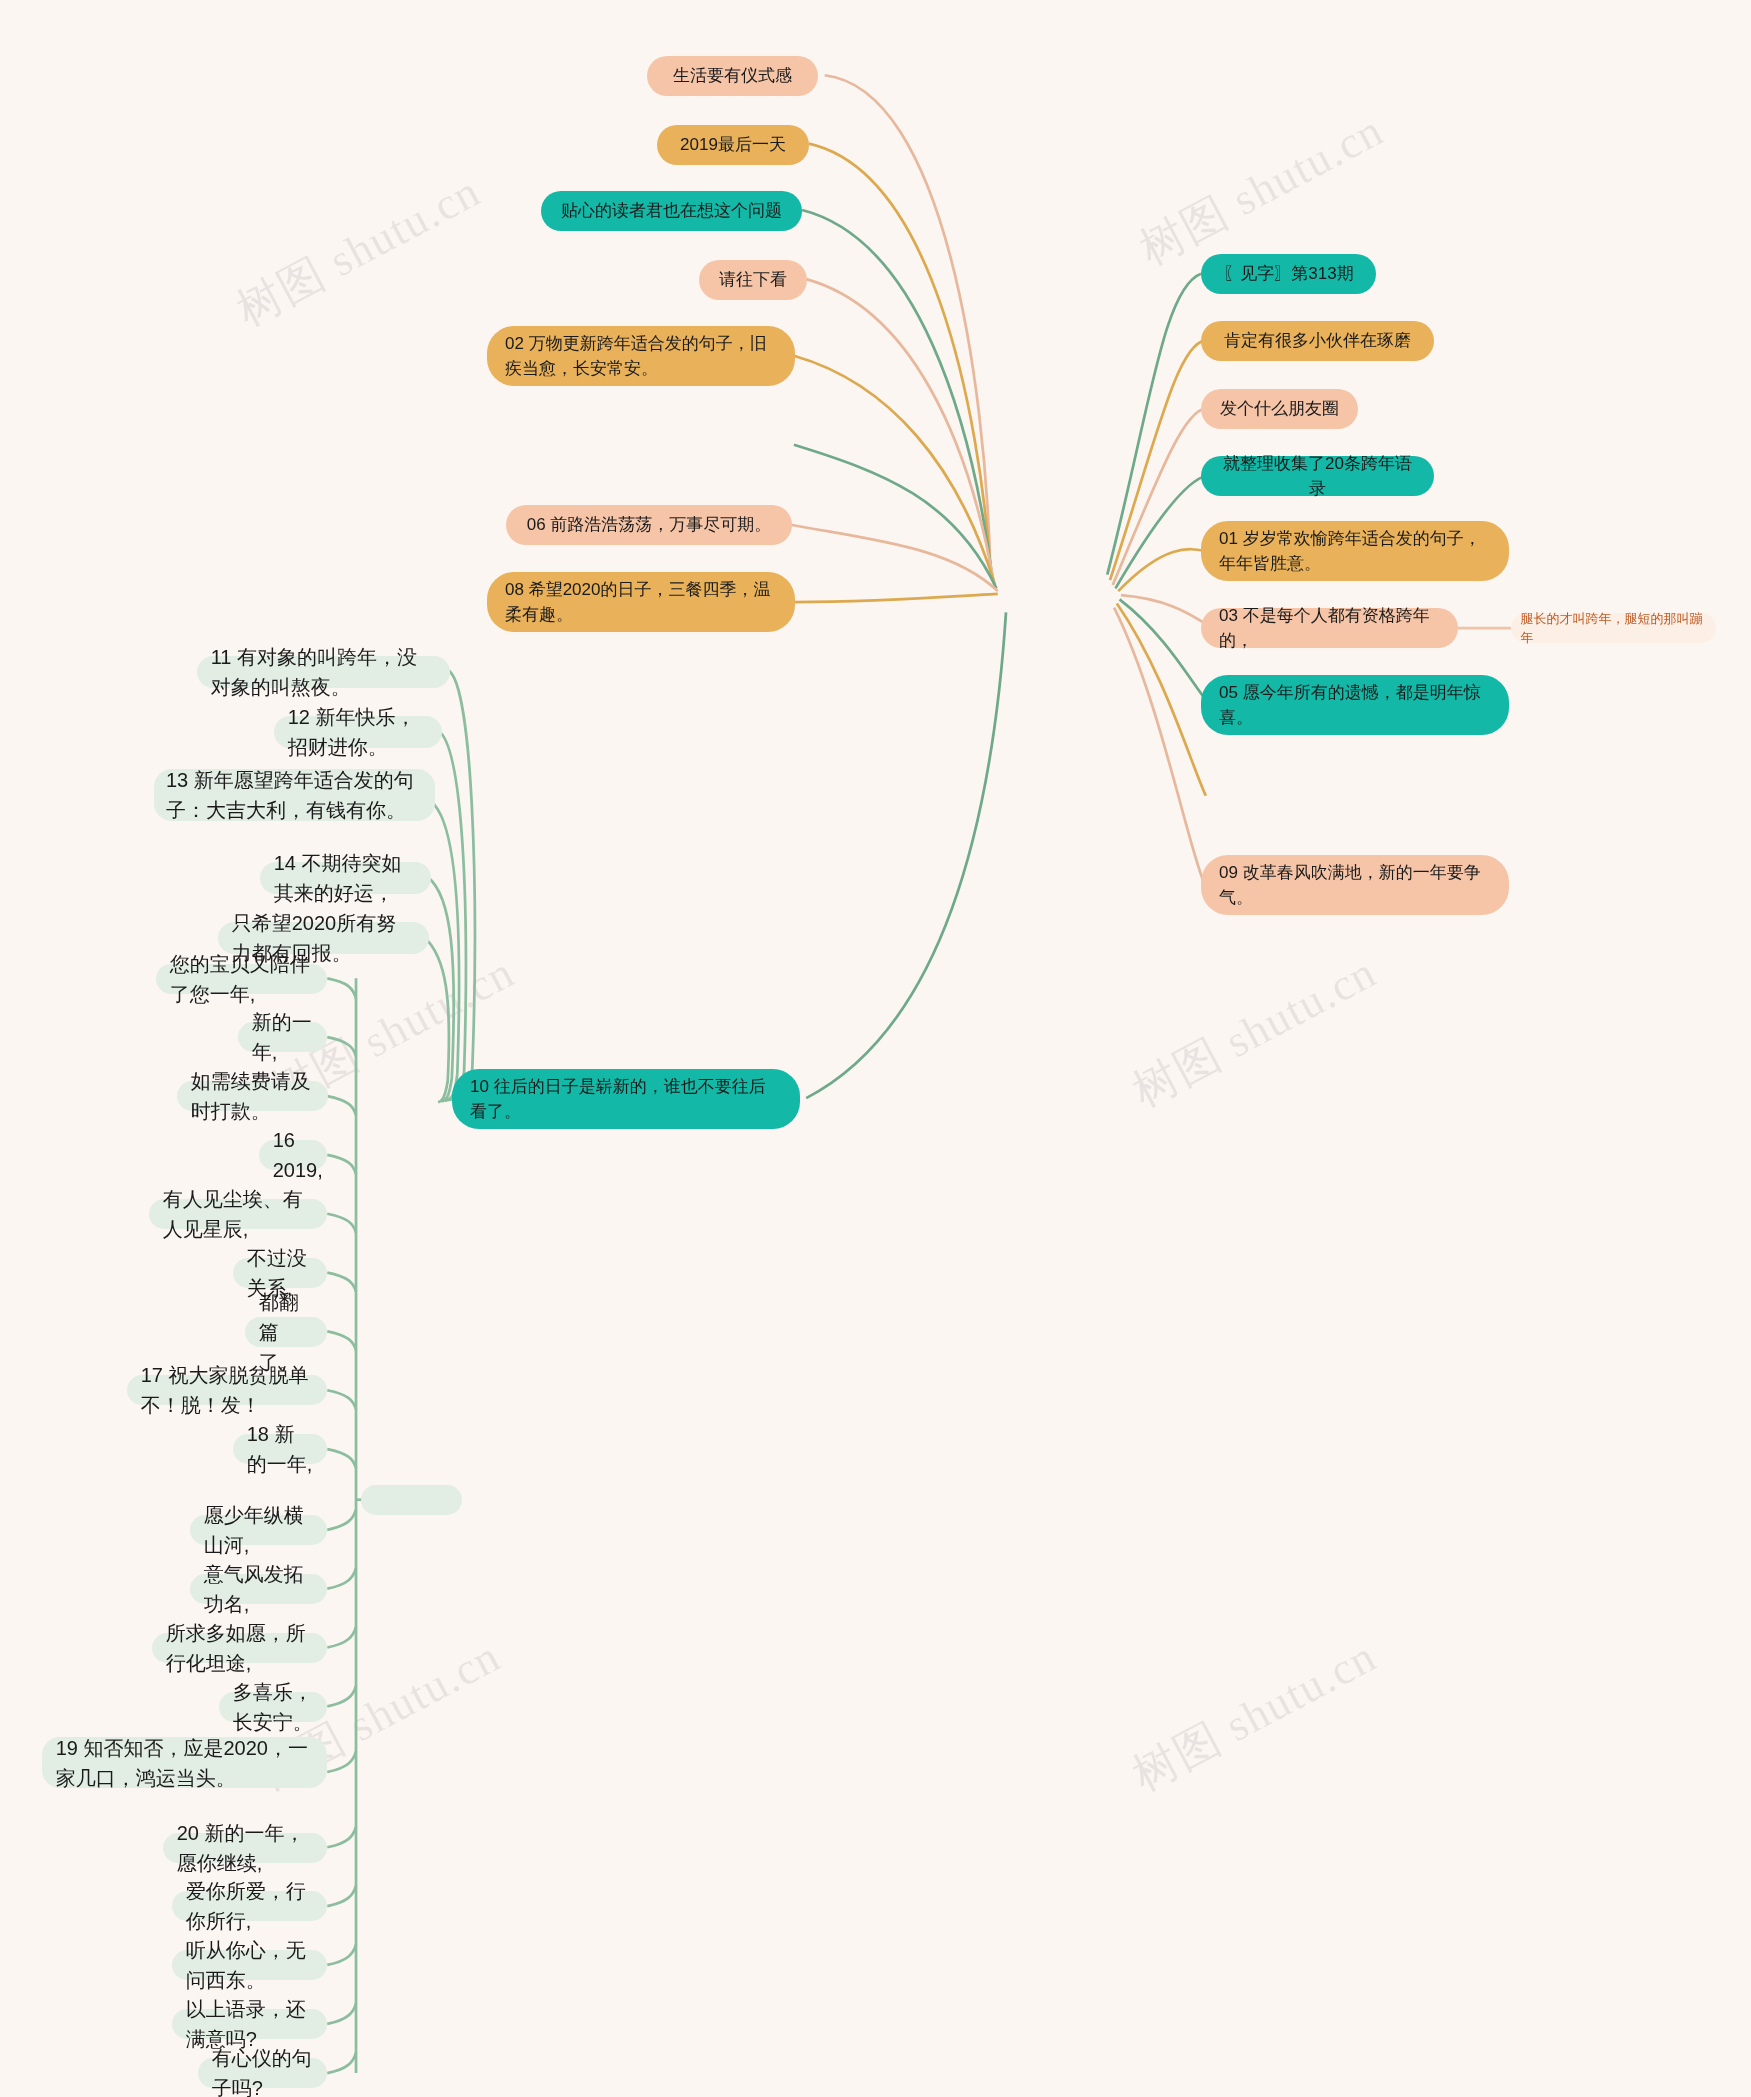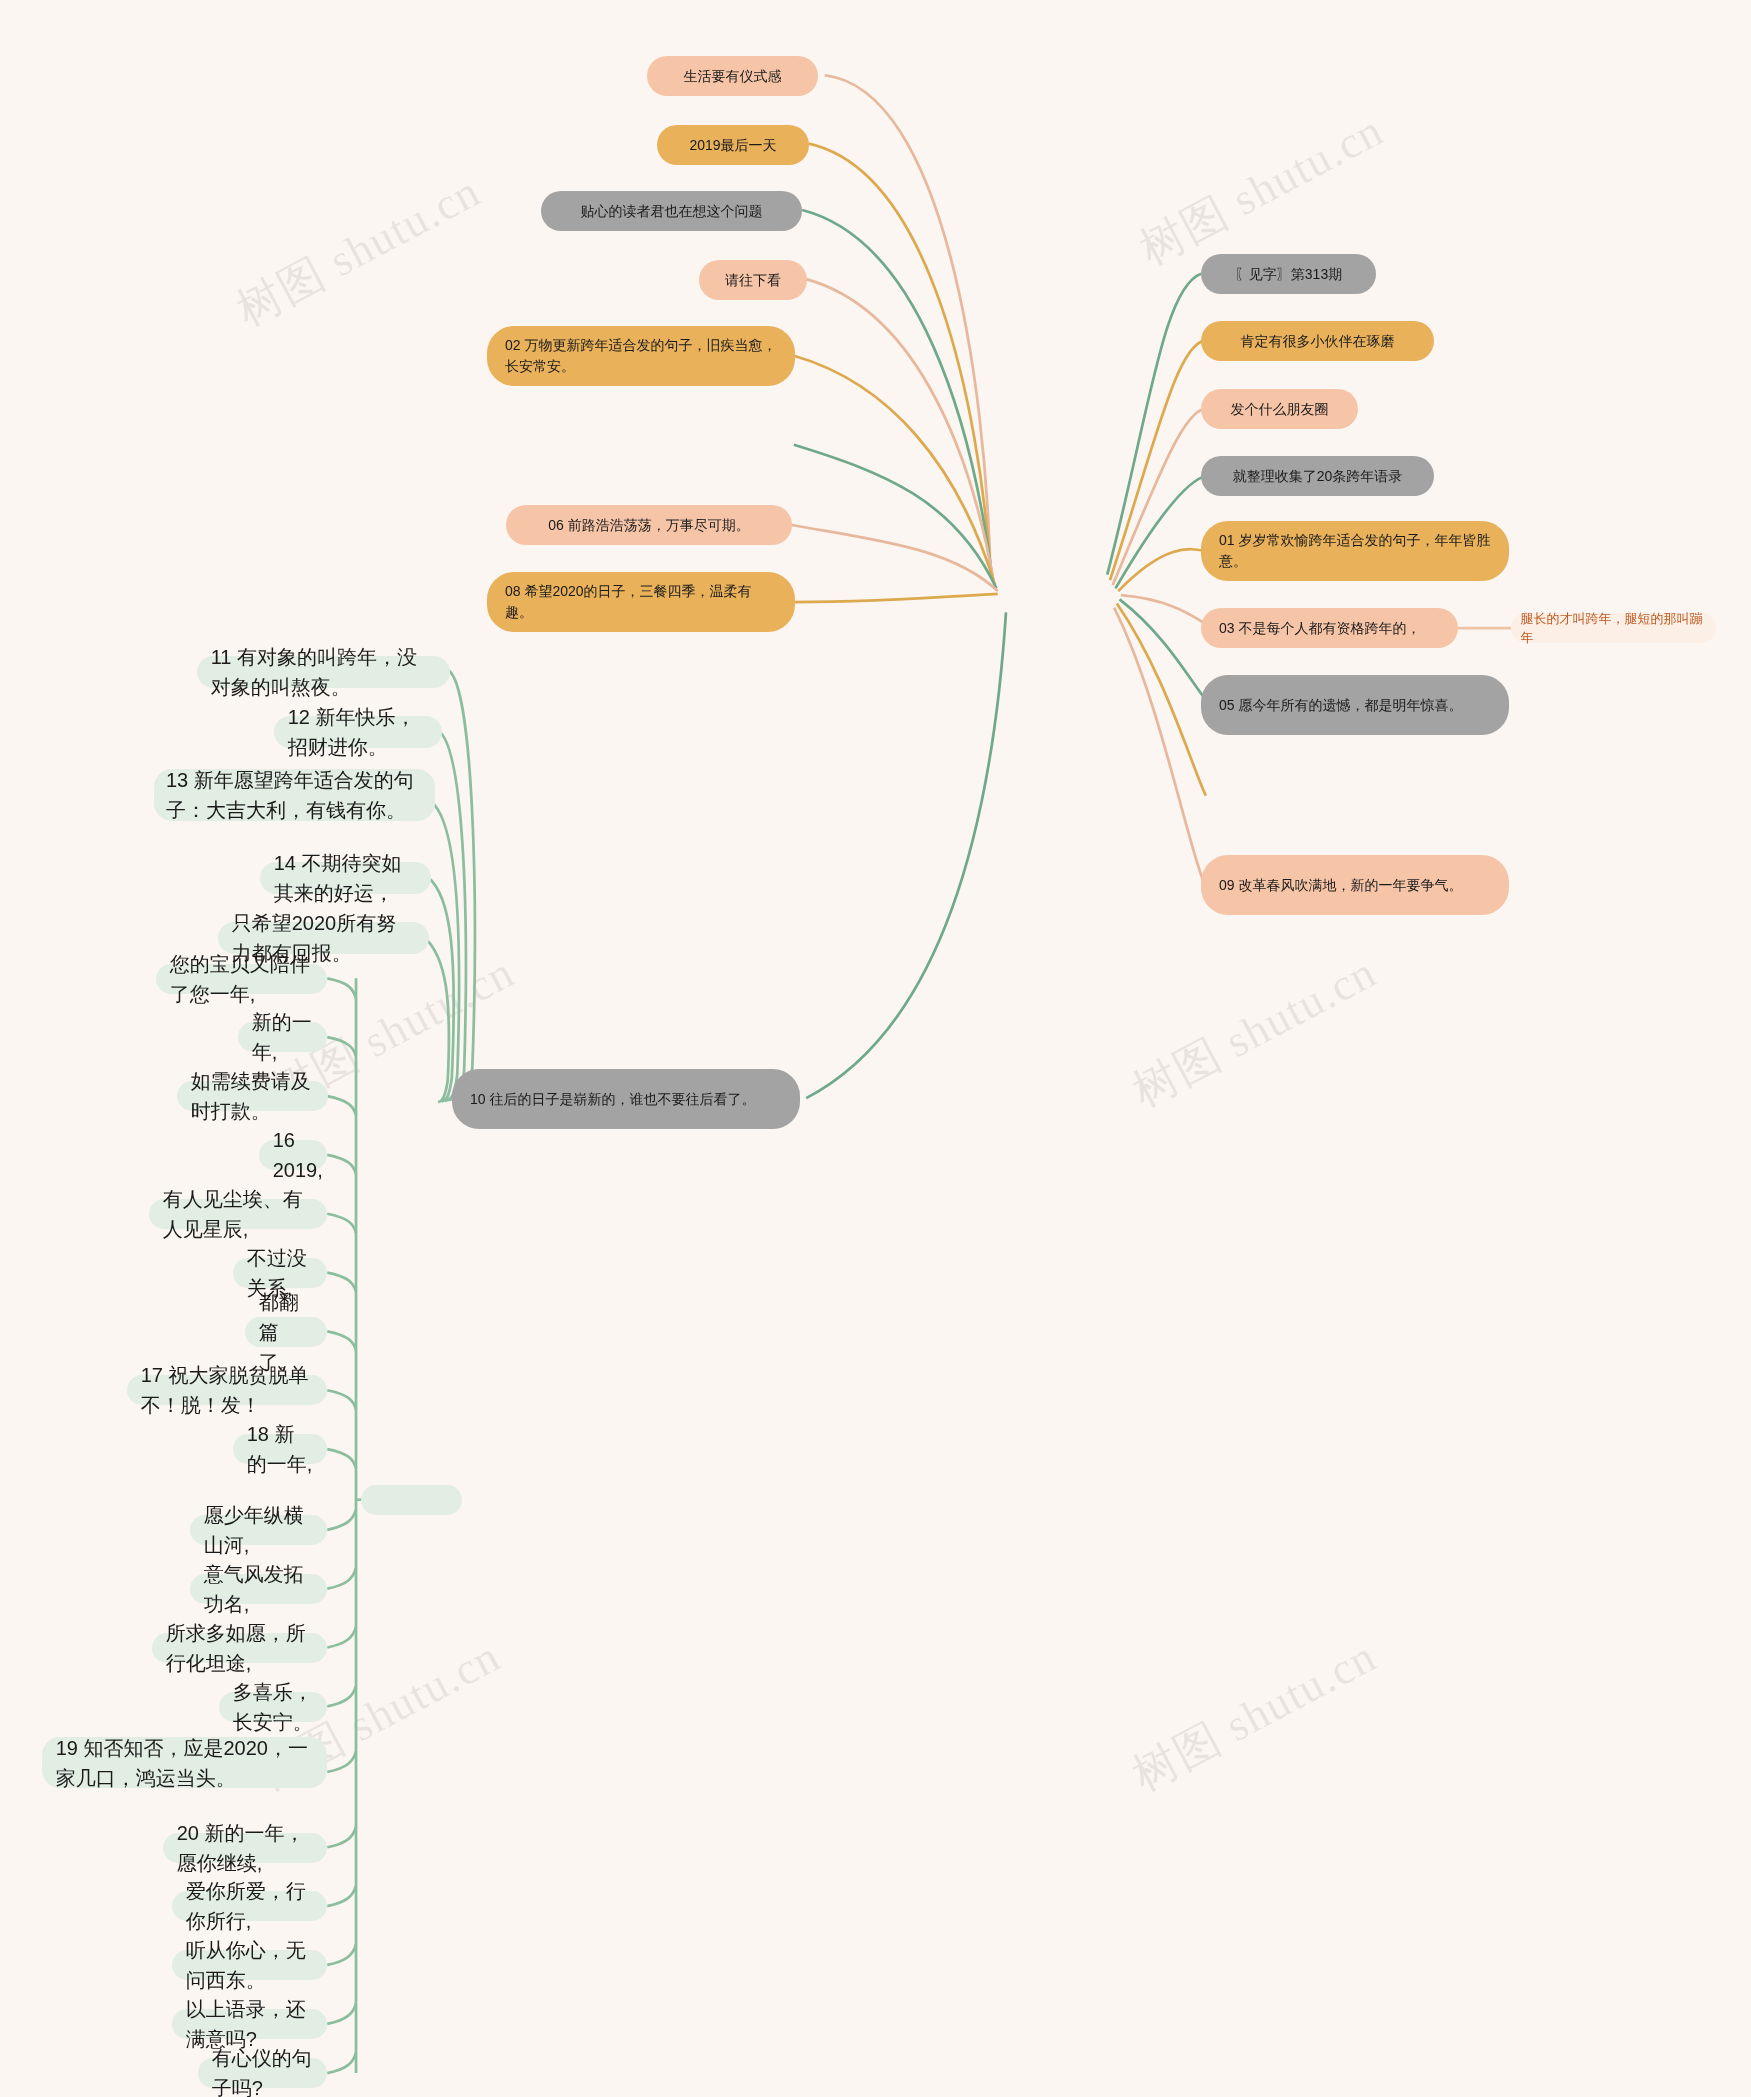--- a/index.html
+++ b/index.html
@@ -20,39 +20,39 @@
     white-space:nowrap;user-select:none;
   }
 
   .node{
     position:absolute;box-sizing:border-box;
     border-radius:27px;
     display:flex;align-items:center;
     color:#1a1a1a;
     line-height:1.5;
     padding:9.6px 18px;
-    font-size:14px;
+    font-size:17px;
   }
   .node span{display:block;width:100%;}
 
   
   .root{
     background:#102240;color:#ffffff;
     border-radius:40px;
     font-size:23px;
     text-align:center;
     justify-content:center;
     box-shadow:0 1.4px 4.1px rgba(0,0,0,.18);
   }
   .root span{text-align:center;}
 
   
   .salmon{background:#F6C5A8;}
   .yellow{background:#E8B15A;}
-  .green {background:#a3a3a3;}
+  .green {background:#14b8a6;}
   .pale  {background:#E2EDE3;}
   .palepink{background:#FCEFE6;color:#C05A22;}
   .ta-left{text-align:left;}
   .ta-center{justify-content:center;}
   .ta-center span{text-align:center;}
 
   .small{font-size:20px;padding:6.2px 13.7px;border-radius:18px;}
 </style>
 </head>
 <body>

